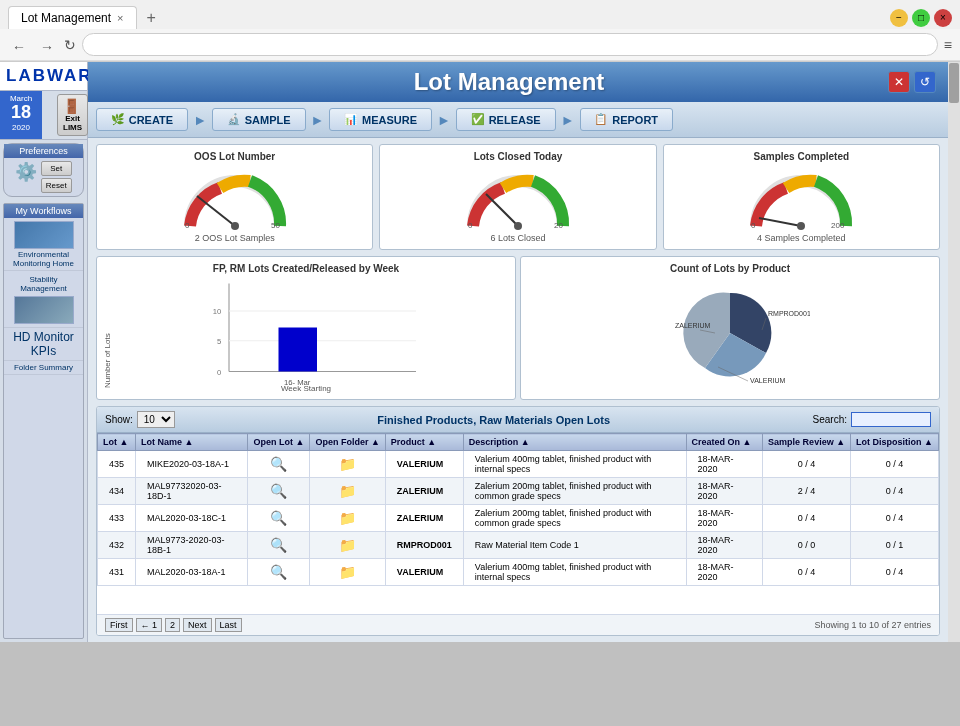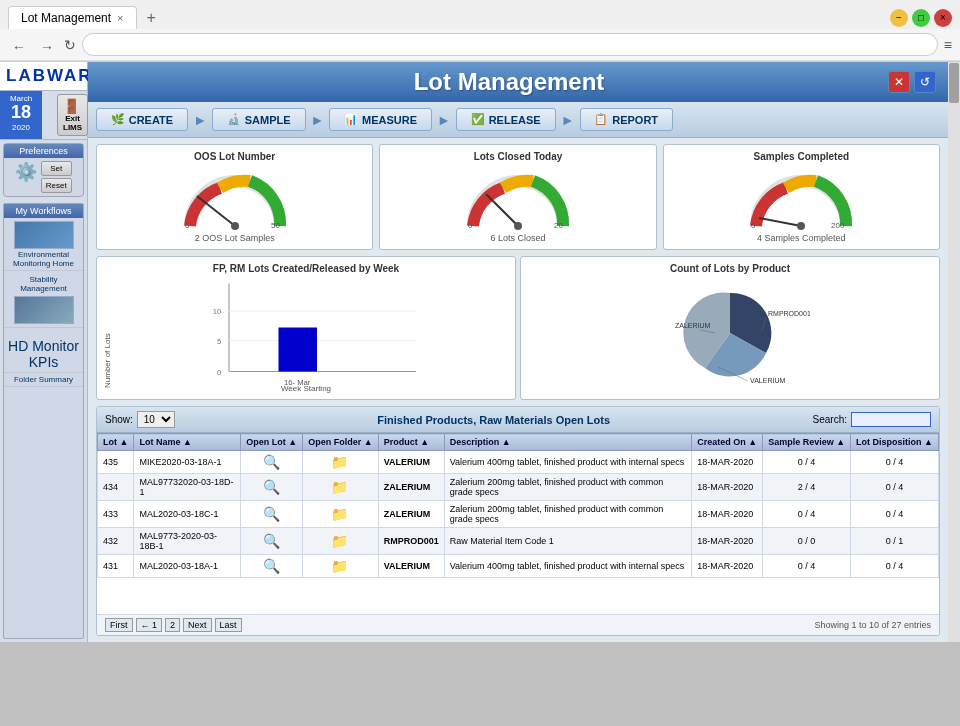--- a/index.html
+++ b/index.html
@@ -19,21 +19,21 @@
     .win-controls { display: flex; gap: 4px; margin-left: auto; }
     .win-btn { width: 18px; height: 18px; border-radius: 50%; border: none; cursor: pointer; font-size: 10px; }
 
     
     .app-container { display: flex; height: 580px; background: #e0e8f0; }
 
     
     .sidebar { width: 88px; background: #d5dde8; border-right: 1px solid #b0b8c8; display: flex; flex-direction: column; }
     .exit-btn { background: linear-gradient(to bottom, #e8e8e8, #cccccc); border: 1px solid #999; border-radius: 3px; padding: 3px 5px; font-size: 9px; cursor: pointer; text-align: center; margin: 3px; }
 
-    .prefs-section { background: #d0d8e8; border: 1px solid #a0a8b8; margin: 3px; border-radius: 4px; }
+    .prefs-section { background: #d0d8e8; border: 1px solid #a0a8b8; margin: 3px; border-radius: 9px; }
     .prefs-header { background: linear-gradient(to bottom, #6688bb, #4466aa); color: white; font-size: 9px; text-align: center; padding: 2px; }
     .prefs-content { display: flex; gap: 3px; padding: 3px; justify-content: center; }
     .pref-btn { background: linear-gradient(to bottom, #e8e8e8, #cccccc); border: 1px solid #999; border-radius: 2px; font-size: 8px; cursor: pointer; padding: 2px 4px; }
 
     .workflows-section { background: #d0d8e8; border: 1px solid #a0a8b8; margin: 3px; border-radius: 2px; flex: 1; }
     .workflows-header { background: linear-gradient(to bottom, #6688bb, #4466aa); color: white; font-size: 9px; text-align: center; padding: 2px; }
     .workflow-item { padding: 2px 4px; font-size: 8px; color: #003; cursor: pointer; border-bottom: 1px solid #c0c8d8; text-align: center; }
     .workflow-thumb { width: 60px; height: 28px; background: linear-gradient(135deg, #4477aa, #6699cc); margin: 1px auto; border: 1px solid #99aacc; display: block; }
 
     
@@ -78,21 +78,21 @@
     
     .table-section { background: white; border: 1px solid #b0c0d0; border-radius: 3px; flex: 1; overflow: hidden; display: flex; flex-direction: column; }
     .table-header { background: linear-gradient(to bottom, #d8e4f0, #b8cce0); padding: 4px 8px; display: flex; align-items: center; justify-content: space-between; border-bottom: 1px solid #9ab0c8; }
     .table-title { font-size: 11px; font-weight: bold; color: #003366; }
     .show-control { display: flex; align-items: center; gap: 4px; font-size: 10px; }
     .show-select { font-size: 10px; border: 1px solid #999; padding: 1px 2px; }
     .search-control { display: flex; align-items: center; gap: 4px; font-size: 10px; }
     .search-input { border: 1px solid #3366cc; padding: 1px 4px; font-size: 10px; width: 80px; background: #e8f0ff; }
     .data-table { width: 100%; border-collapse: collapse; font-size: 10px; }
     .data-table th { background: linear-gradient(to bottom, #c8d8ec, #a8b8d8); border: 1px solid #8a9ab8; padding: 3px 5px; font-size: 9px; color: #003; text-align: left; white-space: nowrap; }
-    .data-table td { border: 1px solid #d0d8e8; padding: 3px 5px; font-size: 9px; }
+    .data-table td { border: 1px solid #d0d8e8; padding: 3px 11px; font-size: 9px; }
     .data-table tr:nth-child(even) td { background: #f0f4f8; }
     .data-table tr:nth-child(odd) td { background: white; }
     .table-footer { padding: 3px 8px; font-size: 9px; color: #555; display: flex; align-items: center; justify-content: space-between; border-top: 1px solid #d0d8e8; background: #f0f4f8; }
     .pagination { display: flex; gap: 3px; align-items: center; }
     .page-btn { border: 1px solid #999; background: #e0e8f0; font-size: 9px; padding: 1px 4px; cursor: pointer; }
 
     .scrollbar { width: 12px; background: #e0e0e0; }
     .scrollbar-thumb { width: 10px; height: 40px; background: #a0a0a0; margin: 1px; border-radius: 2px; }
   </style>
 </head>
@@ -154,21 +154,21 @@
       <div class="workflows-header">My Workflows</div>
       <div class="workflow-item">
         <div class="workflow-thumb"></div>
         <div style="font-size:8px; color:#003366;">Environmental Monitoring Home</div>
       </div>
       <div class="workflow-item">
         <div style="font-size:8px; color:#003366; padding:2px;">Stability Management</div>
         <div class="workflow-thumb" style="background:linear-gradient(135deg,#557799,#8aaabb);"></div>
       </div>
       <div class="workflow-item">
-        <div style="font-size:14px; color:#003366;margin-top:8px;">HD Monitor KPIs</div>
+        <div style="font-size:12px; color:#003366;">HD Monitor KPIs</div>
       </div>
       <div class="workflow-item">
         <div style="font-size:8px; color:#003366;">Folder Summary</div>
       </div>
     </div>
   </div>
 
   <div class="main-content">
 
     <div class="app-header">

